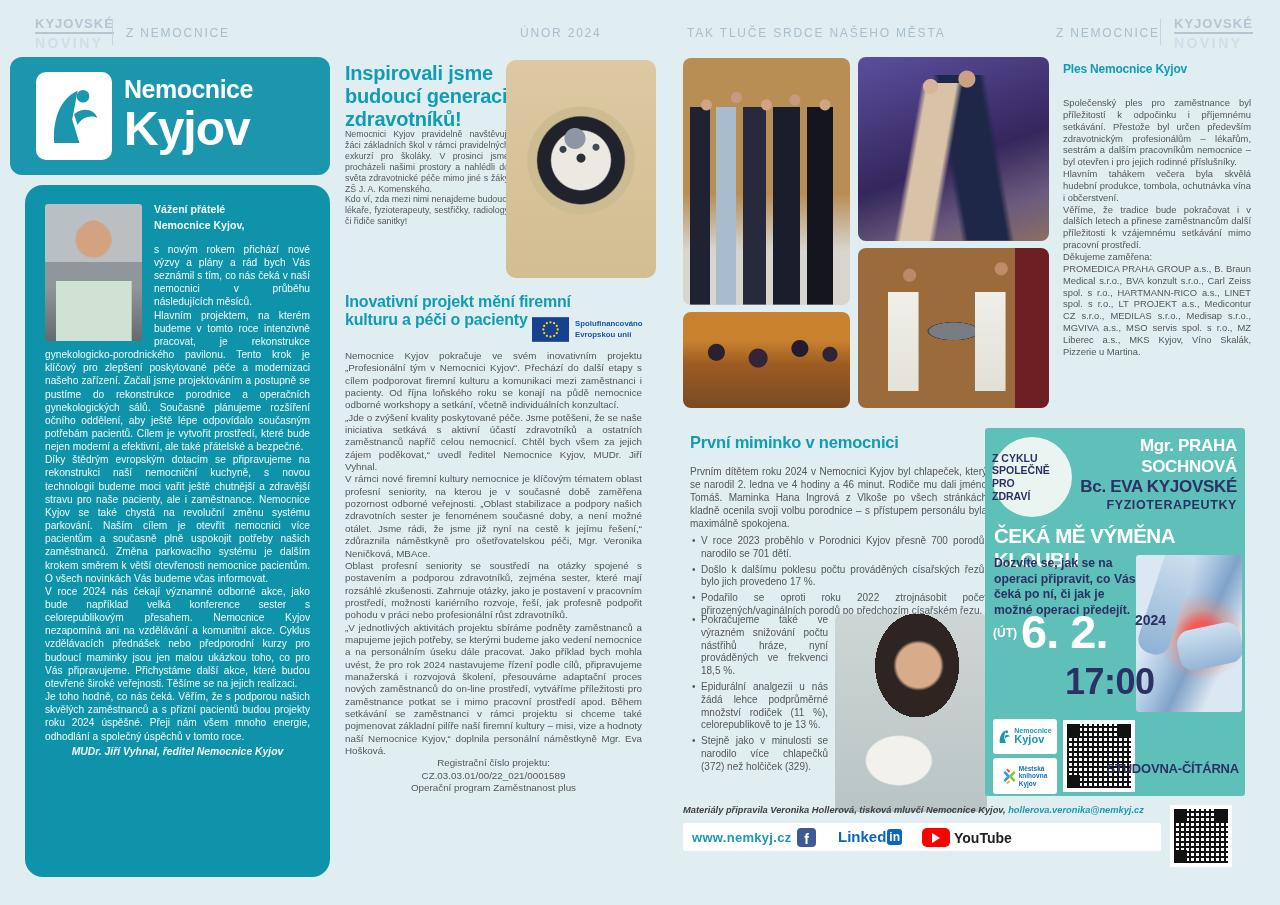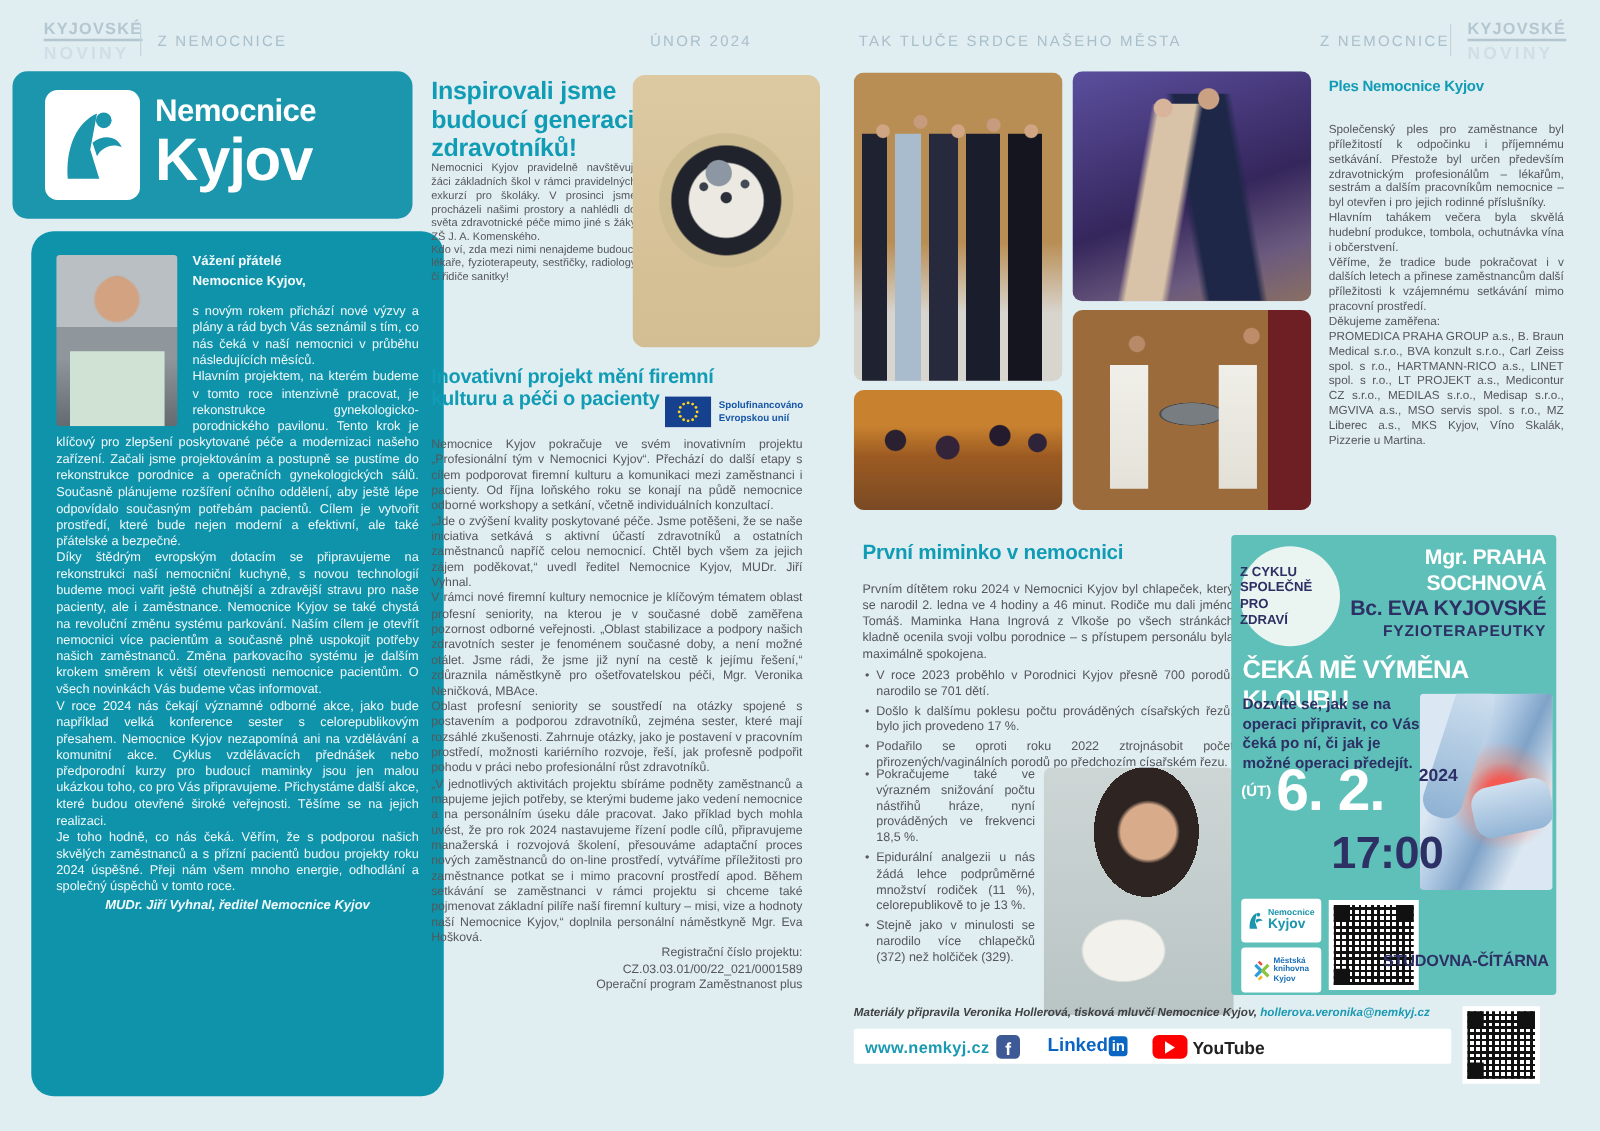--- a/index.html
+++ b/index.html
@@ -23,21 +23,21 @@
   #hdr-div2{left:1160px;top:19px}
   #hdr-logo-r{left:1174px;top:14px}
 
   
   #logo-box{left:10px;top:57px;width:320px;height:118px;background:#1b96ac;border-radius:12px}
   #logo-tile{left:26px;top:15px;width:76px;height:88px;background:#fff;border-radius:10px;
     display:flex;align-items:center;justify-content:center}
   #logo-n1{left:114px;top:18px;font-size:25px;font-weight:bold;color:#fff;letter-spacing:-.5px}
   #logo-n2{left:114px;top:44px;font-size:48px;font-weight:bold;color:#fff;letter-spacing:-1px}
 
-  #letter-box{left:25px;top:185px;width:330px;height:692px;background:#0e93ab;border-radius:18px;
+  #letter-box{left:25px;top:185px;width:305px;height:692px;background:#0e93ab;border-radius:18px;
     padding:17px 20px;box-sizing:border-box;color:#f2fafb;overflow:hidden}
   #director-photo{float:left;width:97px;height:137px;margin:2px 12px 5px 0;border-radius:3px;
     background:
       radial-gradient(circle at 50% 26%, #d2a281 0 15%, transparent 17%),
       radial-gradient(circle at 50% 21%, #c79a79 0 9%, transparent 11%),
       linear-gradient(#cfe2d4,#cfe2d4) 50% 100%/78% 44% no-repeat,
       linear-gradient(#b9bfc2 0 42%, #8f979c 42% 60%, #646b70)}
   #letter-greeting{font-size:10.6px;line-height:1.5;margin-bottom:9px;font-weight:bold}
   .lp{font-size:10.2px;line-height:1.29;text-align:justify}
   #letter-sign{text-align:center;font-style:italic;font-weight:bold;font-size:10.4px;margin-top:3px}
@@ -53,21 +53,21 @@
       radial-gradient(circle at 50% 45%, #2b2f3a 0 4px, transparent 5px),
       radial-gradient(circle at 60% 40%, #434a58 0 3px, transparent 4px),
       radial-gradient(circle at 46% 36%, #8d96a3 0 10px, transparent 11px),
       radial-gradient(circle at 50% 46%, #ece9e2 0 21%, #20222c 22% 31%, #cdbb92 32% 38%, transparent 39%),
       linear-gradient(#dcc9a2,#d3bd92)}
   #a2-title{left:345px;top:293px;width:232px;font-size:16px}
   #eu-logo{left:532px;top:317px;display:flex;gap:6px;align-items:center}
   #eu-text{font-size:7.8px;color:#1857a8;font-weight:bold;line-height:1.3}
   #a2-body{left:345px;top:350px;width:297px}
   .bp2{font-size:9.8px;line-height:1.26;color:#55575b;text-align:justify}
-  .bp2reg{font-size:9.8px;line-height:1.26;color:#55575b;text-align:right}
+  .bp2reg{font-size:9.8px;line-height:1.26;color:#55575b;text-align:center}
 
   
   .ph{border-radius:8px}
   #photo-gala1{left:683px;top:58px;width:167px;height:247px;background:
     radial-gradient(circle at 14% 19%, #cfa584 0 5px, transparent 6px),
     radial-gradient(circle at 32% 16%, #c79c7e 0 5px, transparent 6px),
     radial-gradient(circle at 50% 19%, #cfa584 0 5px, transparent 6px),
     radial-gradient(circle at 67% 17%, #c79c7e 0 5px, transparent 6px),
     radial-gradient(circle at 85% 19%, #cfa584 0 5px, transparent 6px),
     linear-gradient(90deg, transparent 0 4%, #1f2230 4% 16%, transparent 16% 20%, #a9bccd 20% 32%,

